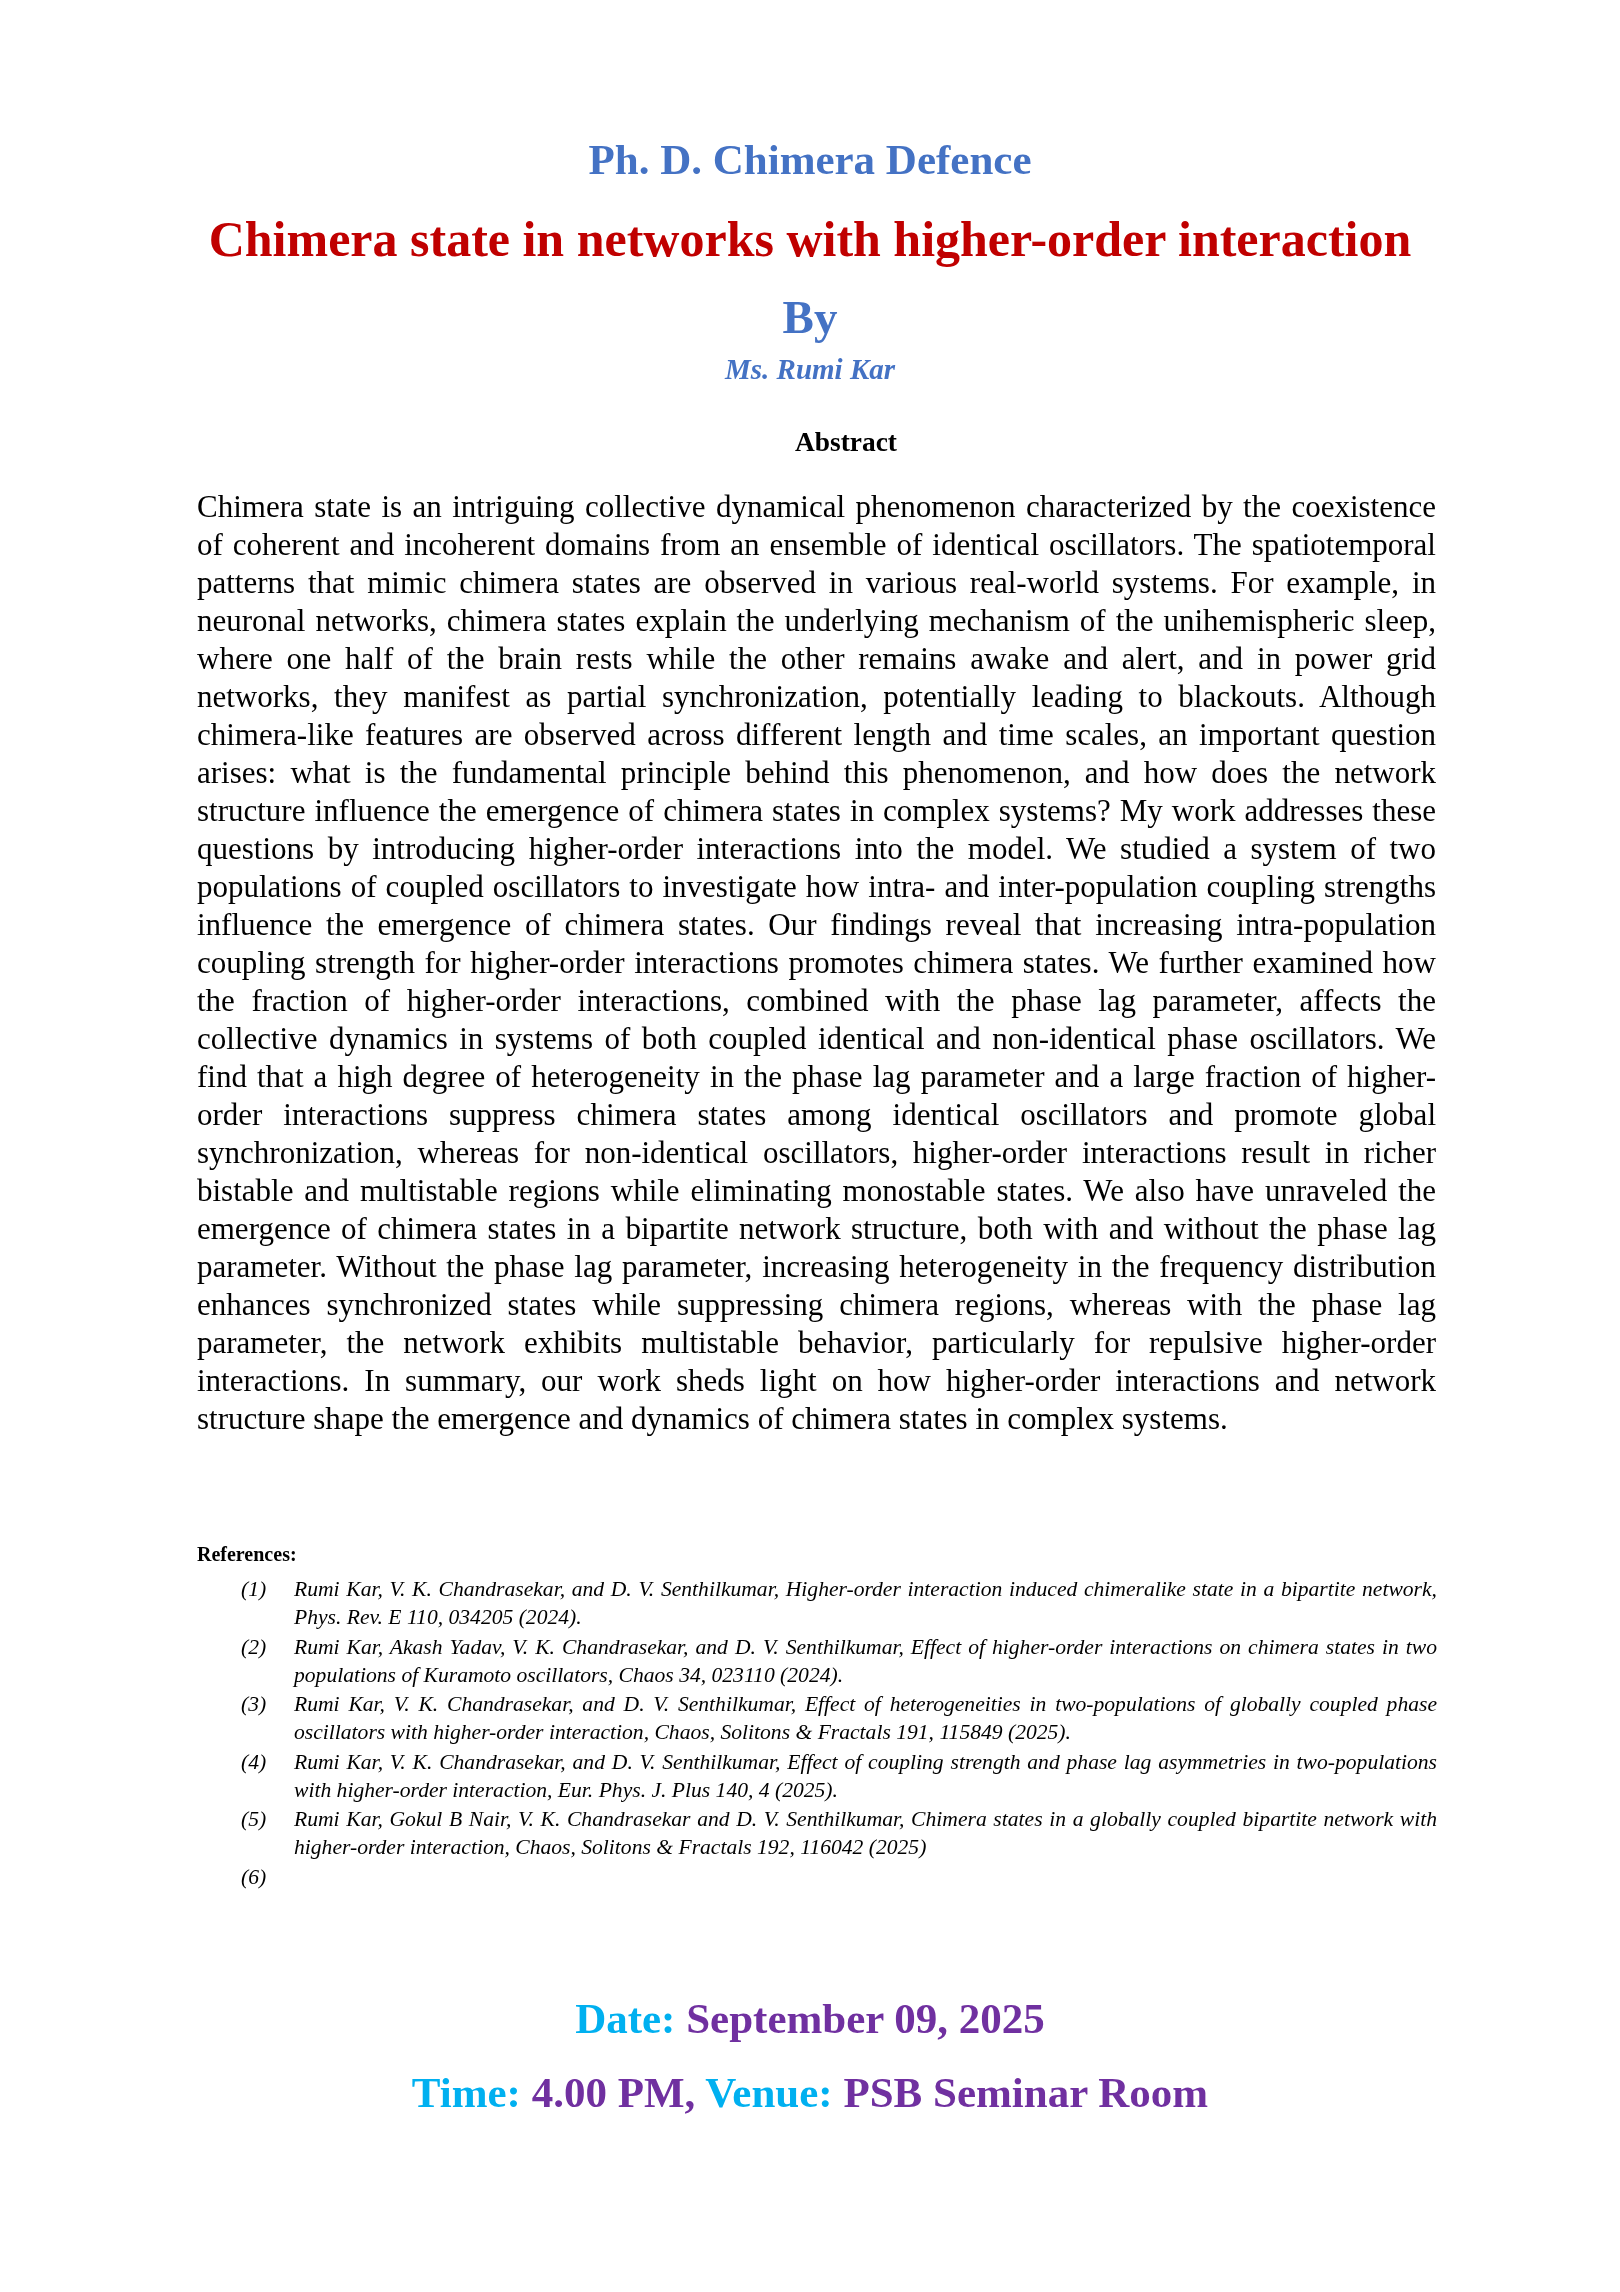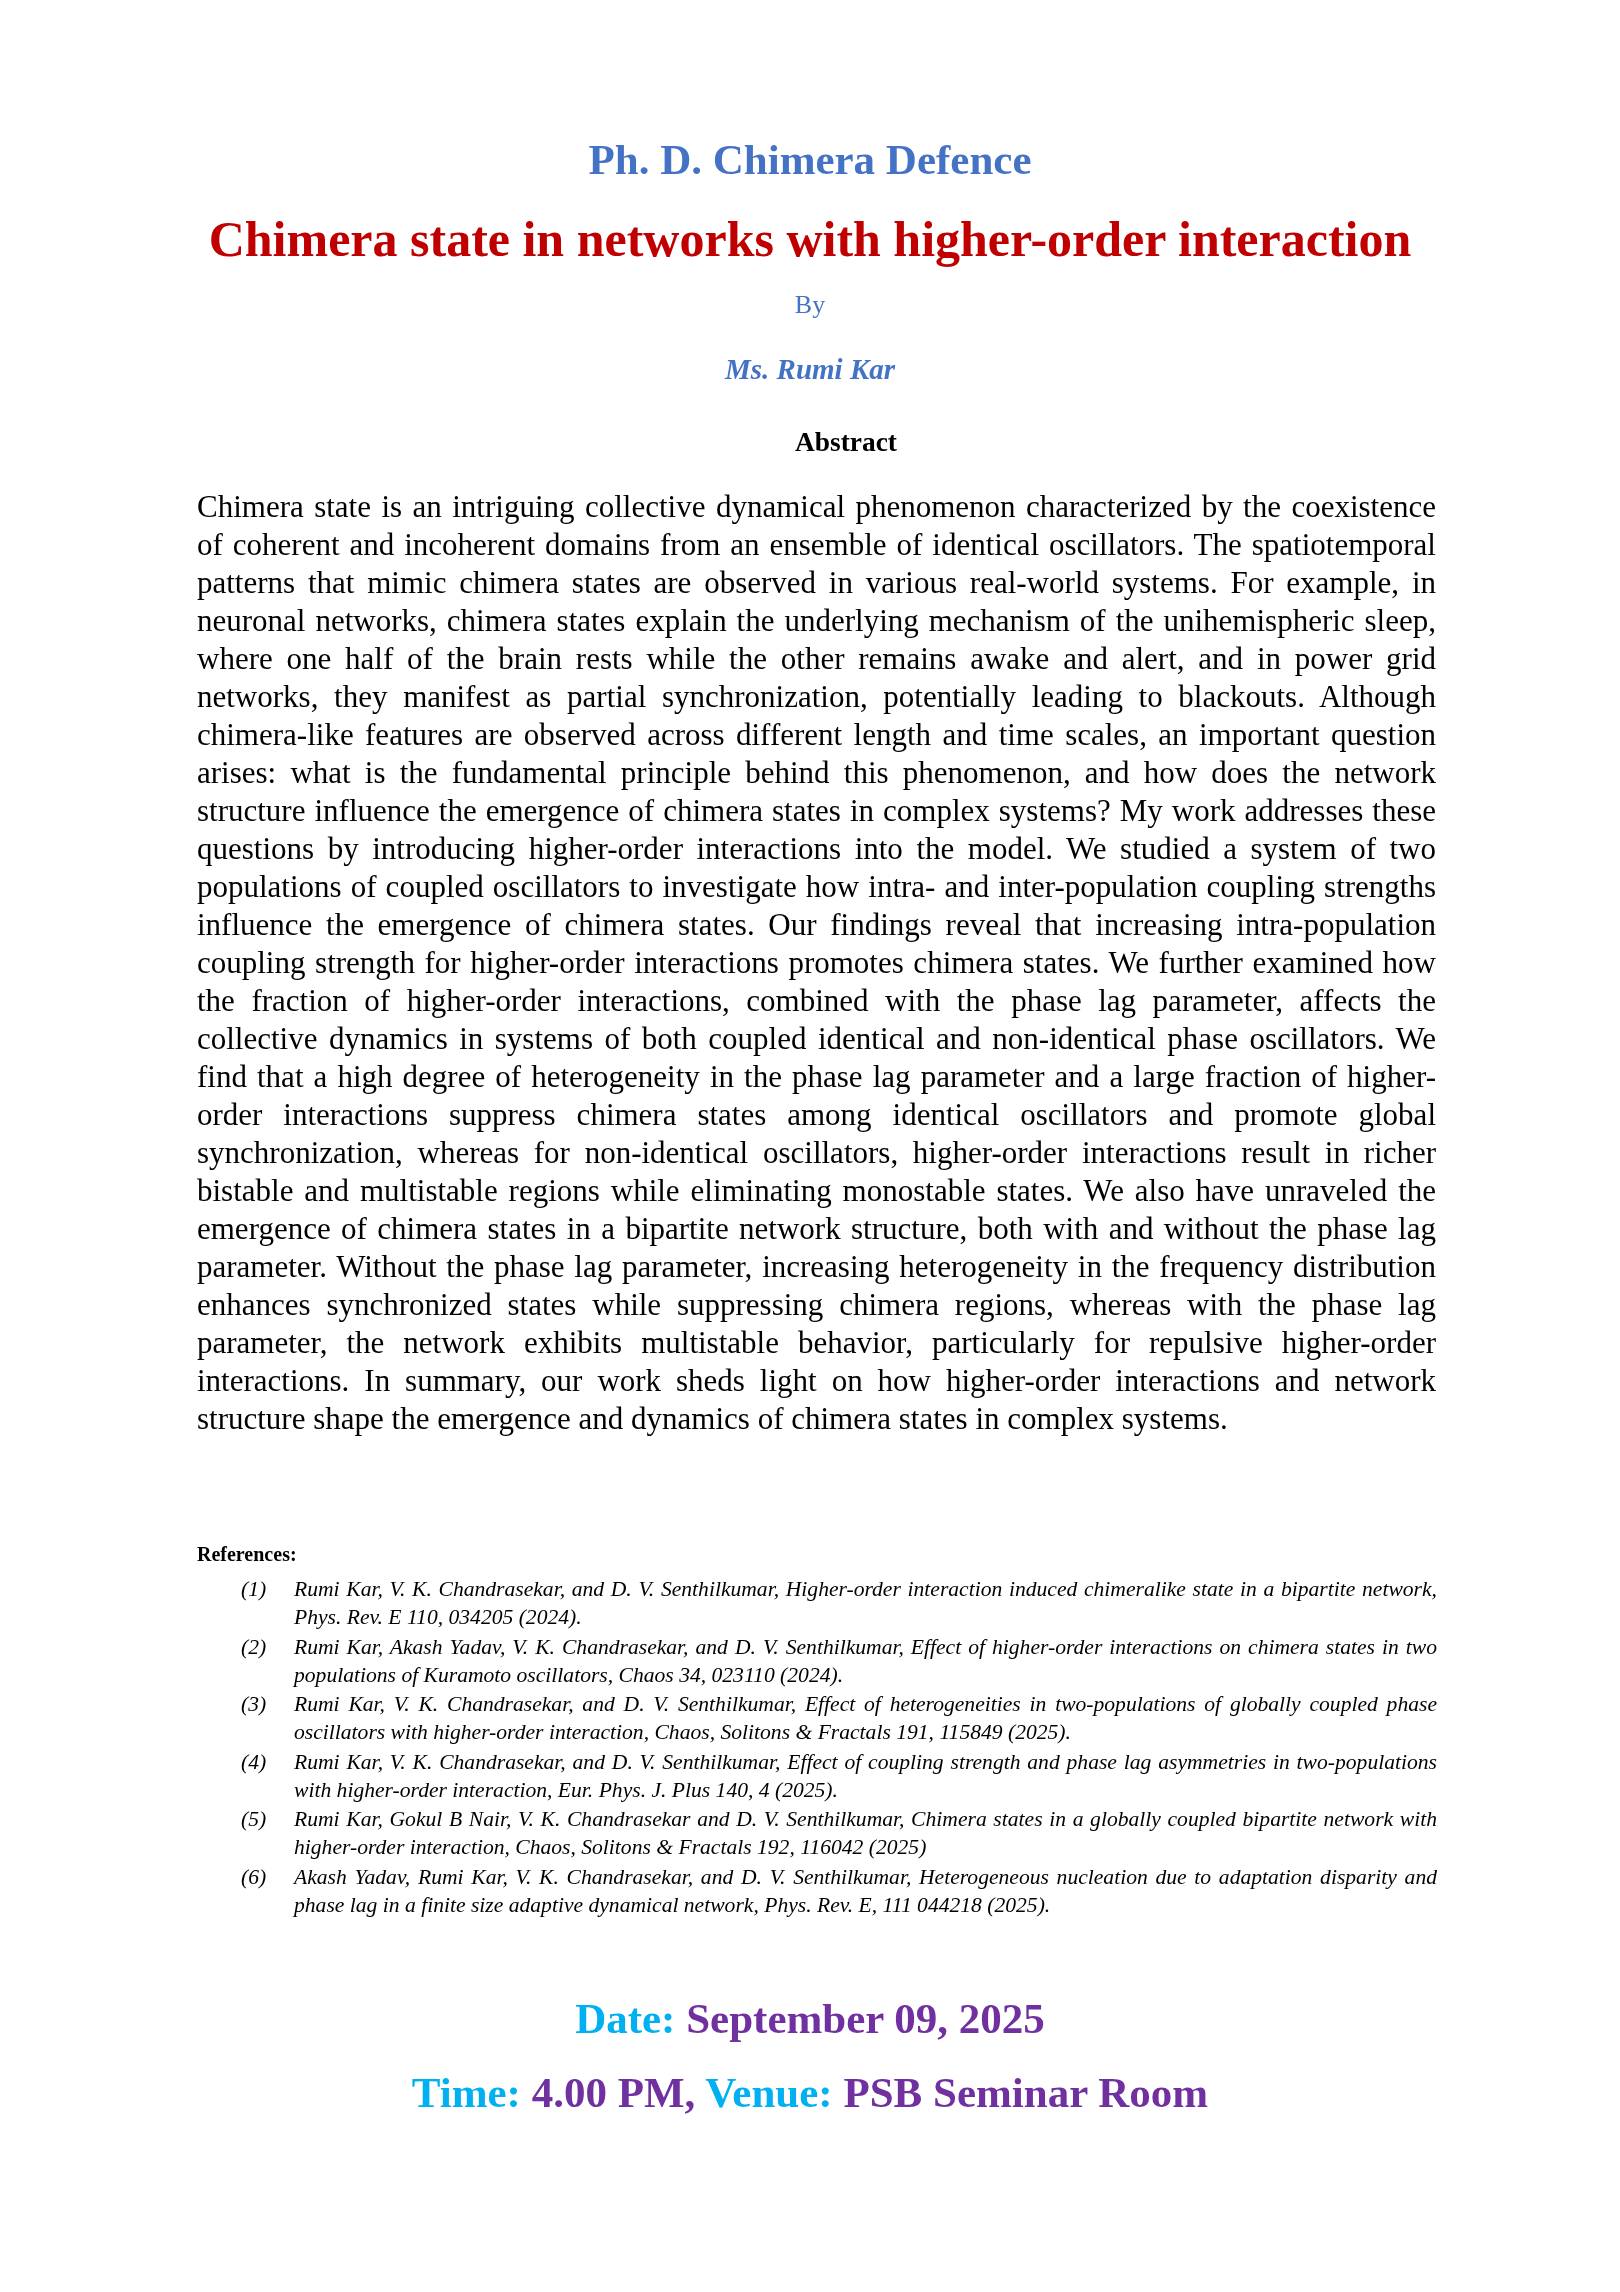--- a/index.html
+++ b/index.html
@@ -1,20 +1,20 @@
 <!DOCTYPE html>
 <html><head>
 <meta charset="utf-8">
 <style>
   html,body{margin:0;padding:0;background:#fff;}
   body{width:1620px;height:2293px;position:relative;overflow:hidden;font-family:"Liberation Serif","DejaVu Serif",serif;color:#000;}
   .center{position:absolute;left:0;width:1620px;text-align:center;}
   .h1{top:135px;font-size:43px;font-weight:bold;color:#4472c4;}
   .h2{top:210px;font-size:50px;font-weight:bold;color:#c00000;}
-  .by{top:290px;font-size:26px;font-weight:normal;color:#4472c4;}
+  .by{top:290px;font-size:47px;font-weight:bold;color:#4472c4;}
   .name{top:353px;font-size:29px;font-weight:bold;font-style:italic;color:#4472c4;}
   .abs-h{top:427px;font-size:27.4px;font-weight:bold;padding-left:36px;}
   .abstract{position:absolute;left:197px;width:1239px;top:488px;font-size:31px;line-height:38px;text-align:justify;}
   .ref-h{position:absolute;left:197px;top:1507px;font-size:20px;font-weight:bold;margin-top:36px;}
   .refs{position:absolute;left:241px;width:1196px;top:1575px;font-size:21.6px;line-height:28px;font-style:italic;margin:0;padding:0;list-style:none;}
   .refs li{position:relative;padding-left:53px;margin-bottom:1.5px;text-align:justify;}
   .refs .num{position:absolute;left:0;top:0;}
   .footer1{top:1994px;font-size:43px;font-weight:bold;}
   .footer2{top:2068px;font-size:43px;font-weight:bold;}
   .lbl{color:#00b0f0;margin-top:12px;}
@@ -31,21 +31,21 @@
 
 <div class="abstract">Chimera state is an intriguing collective dynamical phenomenon characterized by the coexistence of coherent and incoherent domains from an ensemble of identical oscillators.  The spatiotemporal patterns that mimic chimera states are observed in various real-world systems. For example, in neuronal networks, chimera states explain the underlying mechanism of the unihemispheric sleep, where one half of the brain rests while the other remains awake and alert, and in power grid networks, they manifest as partial synchronization, potentially leading to blackouts.  Although chimera-like features are observed across different length and time scales, an important question arises: what is the fundamental principle behind this phenomenon, and how does the network structure influence the emergence of chimera states in complex systems? My work addresses these questions by introducing higher-order interactions into the model. We studied a system of  two populations of coupled oscillators to investigate how intra- and inter-population coupling strengths influence the emergence of chimera states. Our findings reveal that increasing intra-population coupling strength for higher-order interactions promotes chimera states. We further examined how the fraction of higher-order interactions, combined with the phase lag parameter, affects the collective dynamics in systems of both coupled identical and non-identical phase oscillators. We find that a high degree of heterogeneity in the phase lag parameter and a large fraction of higher-order interactions suppress chimera states among identical oscillators and promote global synchronization, whereas for non-identical oscillators, higher-order interactions result in richer bistable and multistable regions while eliminating monostable states. We also have unraveled the emergence of chimera states in a bipartite network structure, both with and without the phase lag parameter. Without the phase lag parameter, increasing heterogeneity in the frequency distribution enhances synchronized states while suppressing chimera regions, whereas with the phase lag parameter, the network exhibits multistable behavior, particularly for repulsive higher-order interactions. In summary, our work sheds light on how higher-order interactions and network structure shape the emergence and dynamics of chimera states in complex systems.</div>
 
 <div class="ref-h">References:</div>
 <ul class="refs">
   <li><span class="num">(1)</span><span>Rumi Kar, V. K. Chandrasekar, and D. V. Senthilkumar, Higher-order interaction induced chimeralike state in a bipartite network, Phys. Rev. E 110, 034205 (2024).</span></li>
   <li><span class="num">(2)</span><span>Rumi Kar,  Akash Yadav, V. K. Chandrasekar, and D. V. Senthilkumar, Effect of higher-order interactions on chimera states in two populations of Kuramoto oscillators, Chaos 34, 023110 (2024).</span></li>
   <li><span class="num">(3)</span><span>Rumi Kar, V. K. Chandrasekar, and D. V. Senthilkumar, Effect of heterogeneities in two-populations of globally coupled phase oscillators with higher-order interaction, Chaos, Solitons &amp; Fractals 191, 115849 (2025).</span></li>
   <li><span class="num">(4)</span><span>Rumi Kar, V. K. Chandrasekar, and D. V. Senthilkumar, Effect of coupling strength and phase lag asymmetries in two-populations with higher-order interaction, Eur. Phys. J. Plus  140, 4 (2025).</span></li>
   <li><span class="num">(5)</span><span>Rumi Kar, Gokul B Nair, V. K. Chandrasekar and D. V. Senthilkumar, Chimera states in a globally coupled bipartite network with higher-order interaction, Chaos, Solitons &amp; Fractals 192, 116042 (2025)</span></li>
-  <li><span class="num">(6)</span><span>Akash Yadav, Rumi Kar, V. K. Chandrasekar, and D. V. Senthilkumar, Heterogeneous nucleation due to adaptation disparity and phase lag in a finite size adaptive dynamical network, Phys. Rev. E, 111 044218 (2025).</span></li>
+  <li><span class="num">(6)</span></li>
 </ul>
 
 <div class="center footer1">
   <span class="lbl">Date:</span>
   <span class="val">September 09, 2025</span>
 </div>
 <div class="center footer2">
   <span class="lbl">Time:</span>
   <span class="val">4.00 PM,</span>
   <span class="lbl">Venue:</span>

